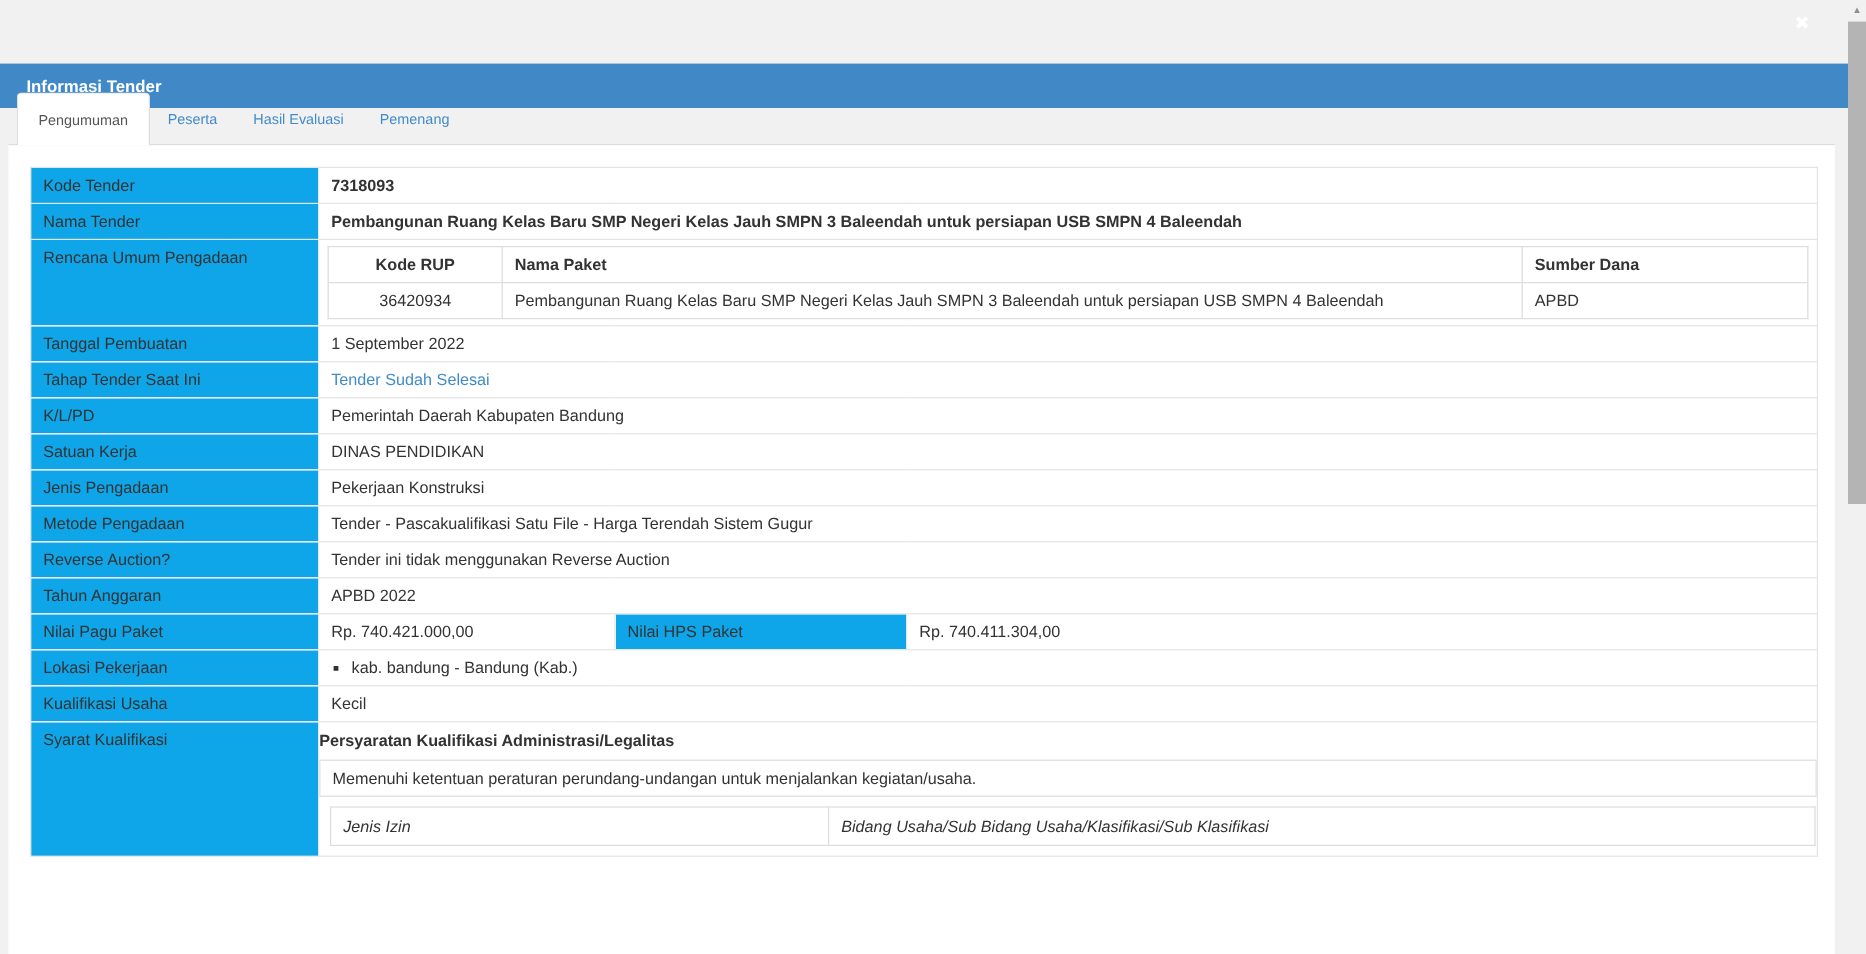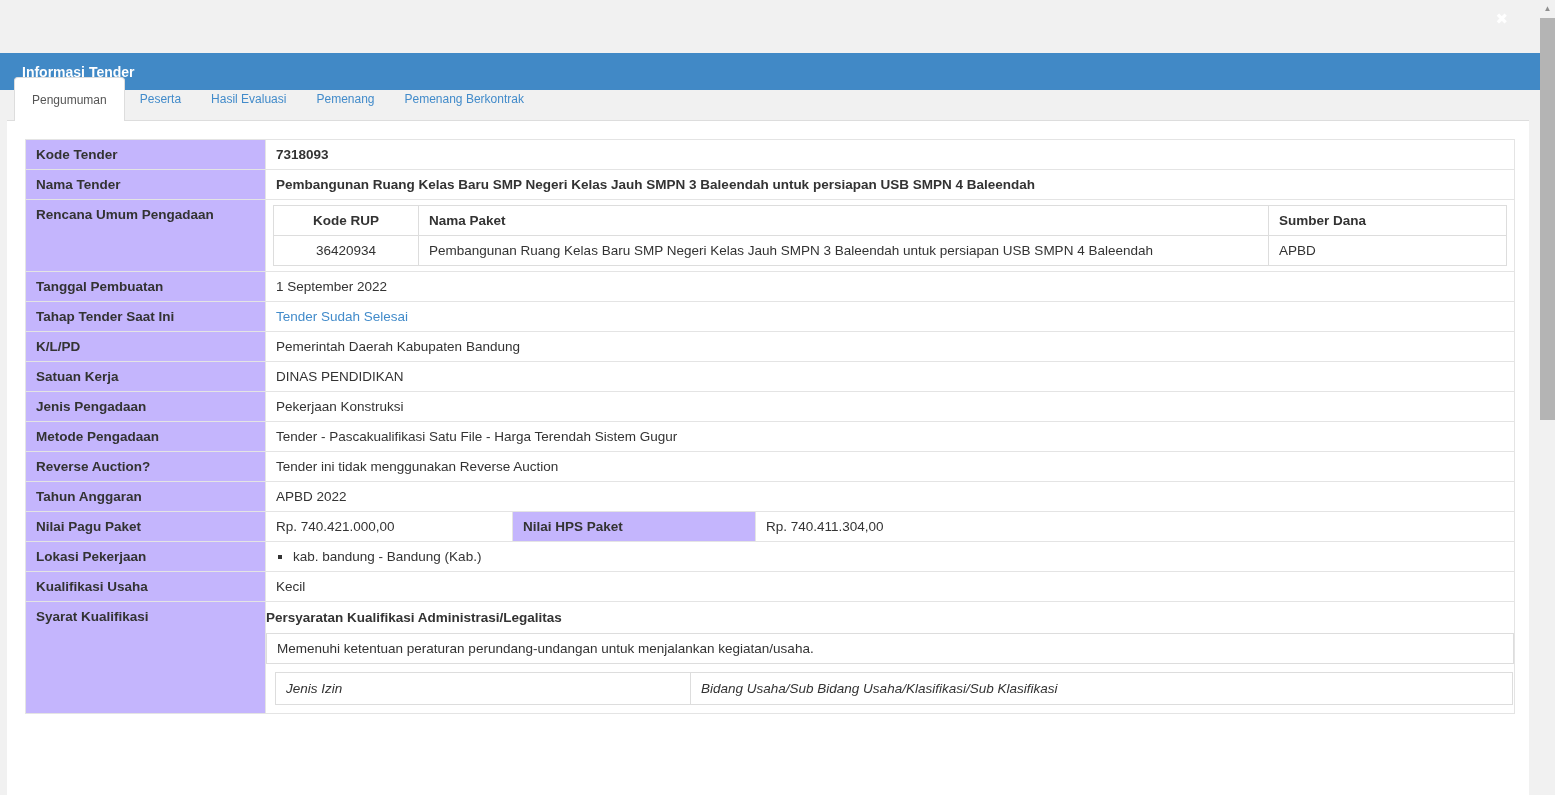--- a/index.html
+++ b/index.html
@@ -39,21 +39,21 @@
   
   table { border-collapse: collapse; }
   .itable {
     width: 1490px; margin: 18px 14px 0 18px; table-layout: fixed;
     font-size: 13.5px;
   }
   .itable > tbody > tr > td {
     border: 1px solid #e4e4e4; padding: 7px 10px; vertical-align: middle;
     overflow: hidden; white-space: nowrap;
   }
-  .itable td.lbl { background: #c4b5fd; font-weight: bold; }
+  .itable td.lbl { background: #0ea5e9; font-weight: normal; }
   .itable td.top { vertical-align: top; }
   .bold { font-weight: bold; }
   a.stage-link { color: #428bca; text-decoration: none; cursor: pointer; }
   
   .rup-wrap { padding: 5px 7px !important; }
   .rup-table { width: 100%; font-size: 13.5px; }
   .rup-table th, .rup-table td { border: 1px solid #ddd; padding: 7px 10px; text-align: left; white-space: nowrap; overflow: hidden; }
   .rup-table th { font-weight: bold; background: #fff; }
   .rup-table .c-kode { width: 145px; text-align: center; }
   .rup-table .c-sumber { width: 238px; }
@@ -88,21 +88,20 @@
 <div class="modal-header">
   <span class="modal-title">Informasi Tender</span>
 </div>
 <span class="close-btn">✖</span>
 
 <ul class="tabs">
   <li class="tab active">Pengumuman</li>
   <li class="tab">Peserta</li>
   <li class="tab">Hasil Evaluasi</li>
   <li class="tab">Pemenang</li>
-  <li class="tab">Pemenang Berkontrak</li>
 </ul>
 
 <div class="panel">
   <table class="itable">
     <colgroup>
         <col style="width:240px">
         <col style="width:247px">
         <col style="width:243px">
         <col>
       </colgroup>

